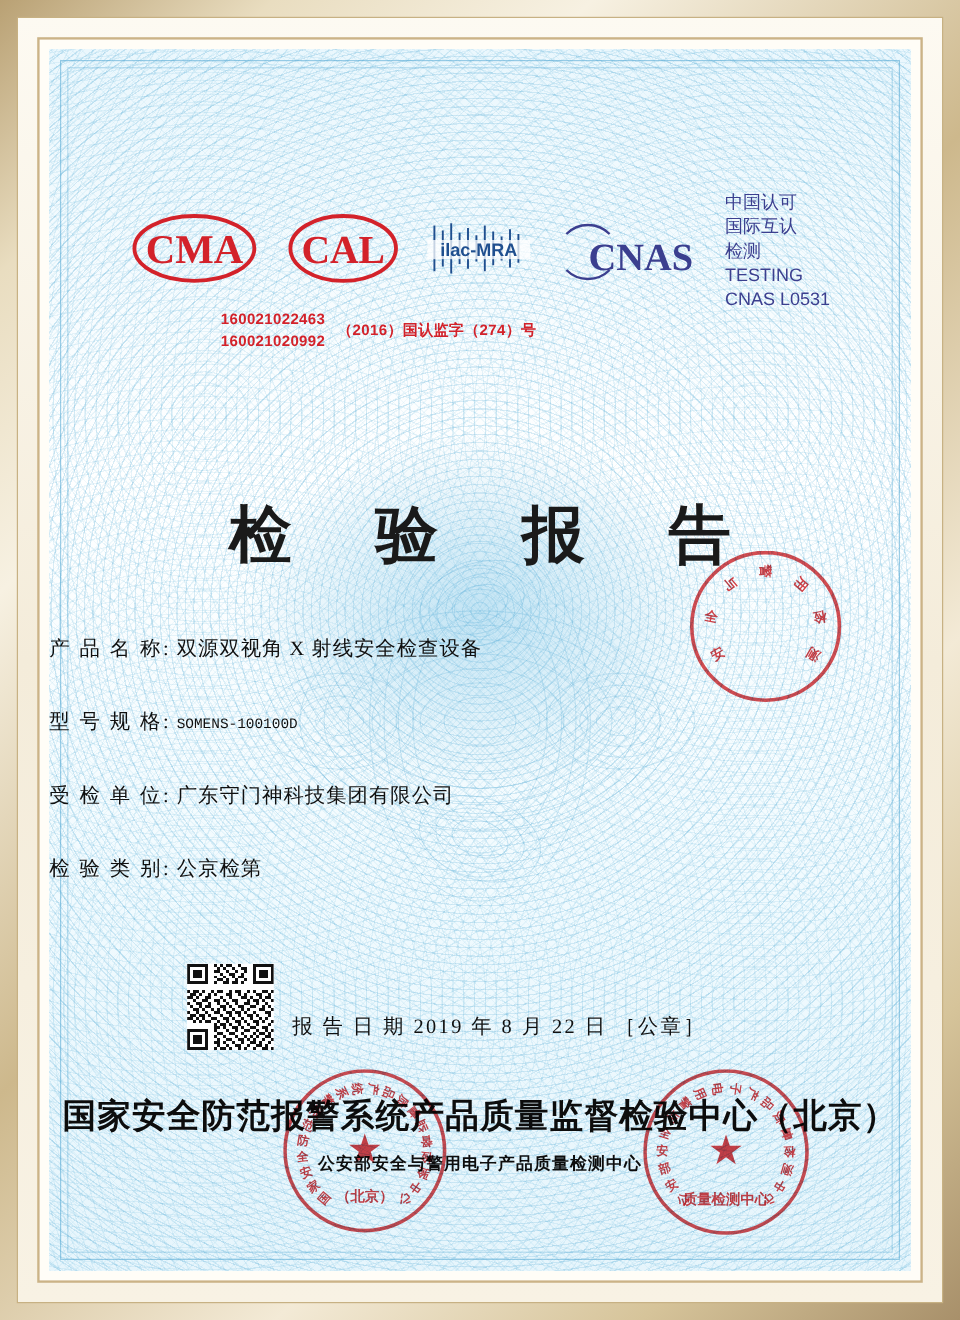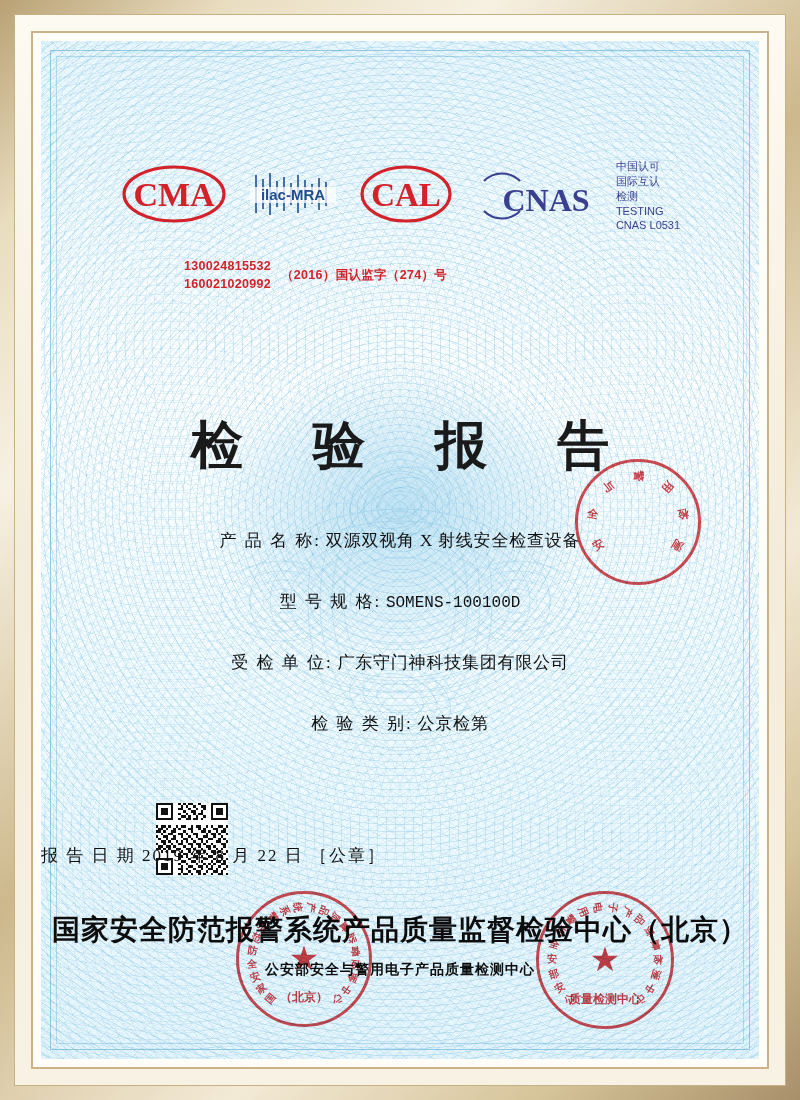--- a/index.html
+++ b/index.html
@@ -109,21 +109,21 @@
     font-size: 12.5px;
     font-weight: bold;
     letter-spacing: .3px;
     line-height: 1.45;
     font-family: "Liberation Sans", sans-serif;
   }
   .accred-codes .cal-line {
     color: #d3222a;
   }
   .cnas-side {
-    font-size: 11px;
+    font-size: 15px;
     color: #3b3f8f;
     line-height: 1.35;
     font-family: "Liberation Sans", sans-serif;
     text-align: left;
   }
 
   
   .report-no {
     position: absolute;
     top: 268px;
@@ -150,47 +150,47 @@
   }
 
   
   .fields {
     position: absolute;
     top: 488px;
     left: 0;
     width: 100%;
   }
   .field {
-    text-align: center;
+    text-align: left;
     font-size: 17px;
     color: #101010;
     margin-bottom: 38px;
     letter-spacing: .5px;
     white-space: nowrap;
     font-family: "Liberation Serif", serif;
   }
   .field .label {
     letter-spacing: 2px;
   }
   .field .value {
     letter-spacing: .8px;
   }
   .field .value.mono {
     font-family: "Liberation Mono", monospace;
-    font-size: 16px;
+    font-size: 12px;
     letter-spacing: 0;
   }
 
   
   .date-line {
     position: absolute;
     top: 803px;
-    left: 0;
+    left: 16px;
     width: 100%;
-    text-align: left;
+    text-align: center;
     font-size: 17px;
     color: #101010;
     letter-spacing: 2px;
     font-family: "Liberation Serif", serif;
   }
 
   
   .qr {
     position: absolute;
     left: 115px;
@@ -341,46 +341,46 @@
         <div class="logo-row">
 
           <div class="logo">
             <svg width="108" height="66" viewBox="0 0 108 66">
               <ellipse cx="54" cy="33" rx="50" ry="27" fill="none" stroke="#d3222a" stroke-width="3.2"></ellipse>
               <text x="54" y="45" text-anchor="middle" font-family="Liberation Serif, serif" font-size="34" font-weight="bold" fill="#d3222a">CMA</text>
             </svg>
           </div>
 
           <div class="logo">
+            <svg width="96" height="66" viewBox="0 0 96 66">
+              <ellipse cx="48" cy="33" rx="44" ry="27" fill="none" stroke="#d3222a" stroke-width="3.2"></ellipse>
+              <text x="48" y="45" text-anchor="middle" font-family="Liberation Serif, serif" font-size="33" font-weight="bold" fill="#d3222a">CAL</text>
+            </svg>
+          </div>
+
+          <div class="logo">
             <svg width="86" height="54" viewBox="0 0 86 54">
               <g stroke="#1f4f8f" stroke-width="1.6" fill="none">
                 <path d="M6 8 L6 46"></path>
                   <path d="M13 12 L13 42"></path>
                   <path d="M20 6 L20 48"></path>
                 <path d="M27 14 L27 40"></path>
                   <path d="M34 10 L34 44"></path>
                   <path d="M41 16 L41 38"></path>
                 <path d="M48 8 L48 46"></path>
                   <path d="M55 13 L55 41"></path>
                   <path d="M62 17 L62 37"></path>
                 <path d="M69 11 L69 43"></path>
                   <path d="M76 15 L76 39"></path>
               </g>
               <rect x="0" y="20" width="86" height="16" fill="#ffffff" opacity="0.75"></rect>
               <text x="43" y="33" text-anchor="middle" font-family="Liberation Sans, sans-serif" font-size="15" font-weight="bold" fill="#1f4f8f">ilac-MRA</text>
             </svg>
           </div>
 
-          <div class="logo">
-            <svg width="96" height="66" viewBox="0 0 96 66">
-              <ellipse cx="48" cy="33" rx="44" ry="27" fill="none" stroke="#d3222a" stroke-width="3.2"></ellipse>
-              <text x="48" y="45" text-anchor="middle" font-family="Liberation Serif, serif" font-size="33" font-weight="bold" fill="#d3222a">CAL</text>
-            </svg>
-          </div>
-
           <div class="logo" style="display:flex;align-items:center;gap:8px;">
             <svg width="132" height="58" viewBox="0 0 132 58">
               <g fill="none" stroke="#3b3f8f" stroke-width="2">
                 <path d="M8 14 C18 4, 34 4, 44 14"></path>
                 <path d="M8 44 C18 54, 34 54, 44 44"></path>
               </g>
               <text x="70" y="44" text-anchor="middle" font-family="Liberation Serif, serif" font-size="32" font-weight="bold" fill="#3b3f8f">CNAS</text>
             </svg>
             <div class="cnas-side">
               <div>中国认可</div>
@@ -388,21 +388,21 @@
               <div>检测</div>
               <div>TESTING</div>
               <div>CNAS L0531</div>
             </div>
           </div>
         </div>
 
         <div class="accred-codes">
           <div style="display:flex; align-items:flex-start; gap:10px;">
             <div>
-              <div>130024815532</div>
+              <div>160021022463</div>
               <div>160021020992</div>
             </div>
             <div class="cal-line" style="padding-top:9px;">（2016）国认监字（274）号</div>
           </div>
         </div>
 
 
         <div class="title">检 验 报 告</div>
 
         <div class="fields">

